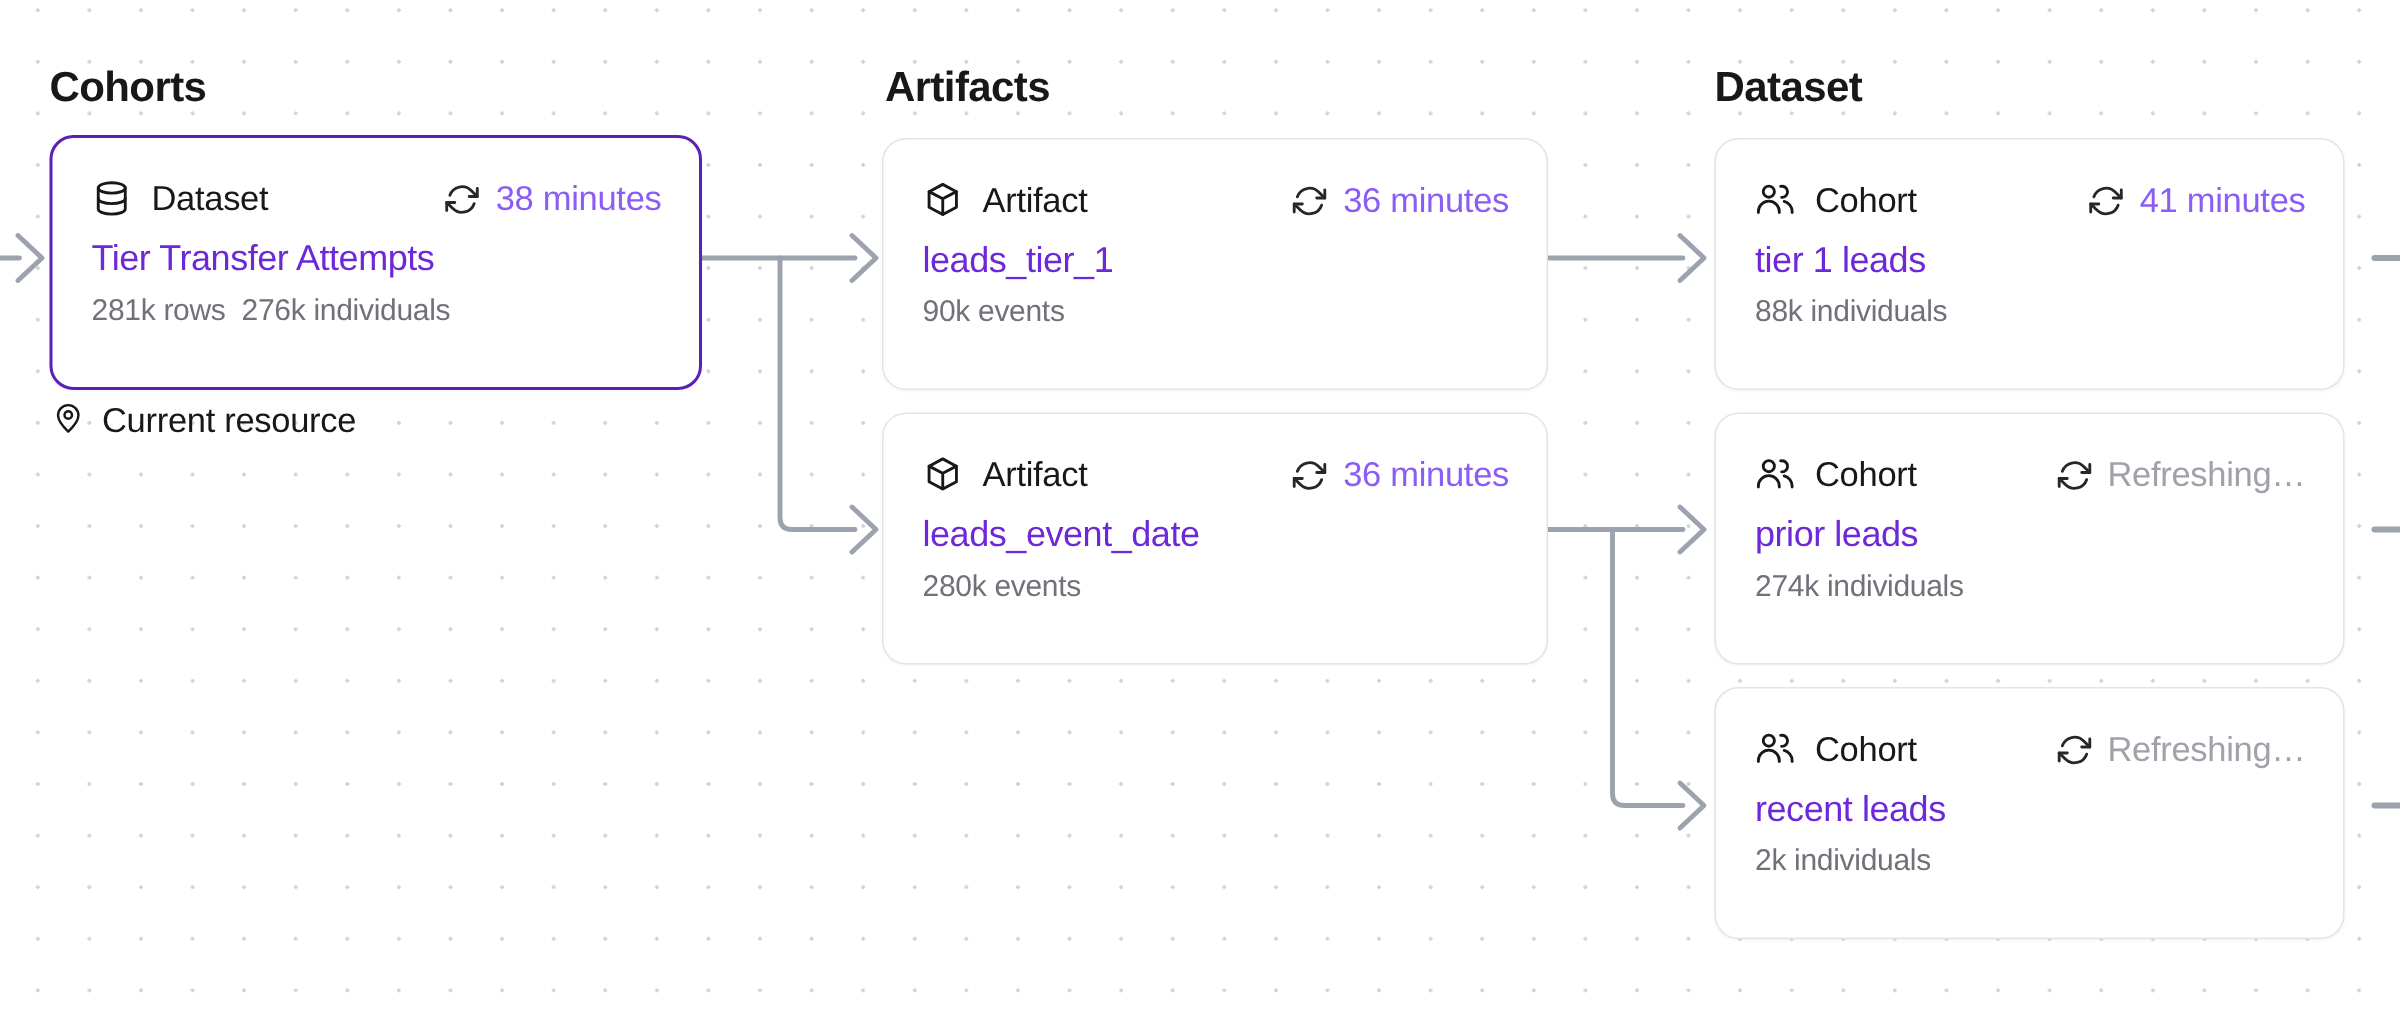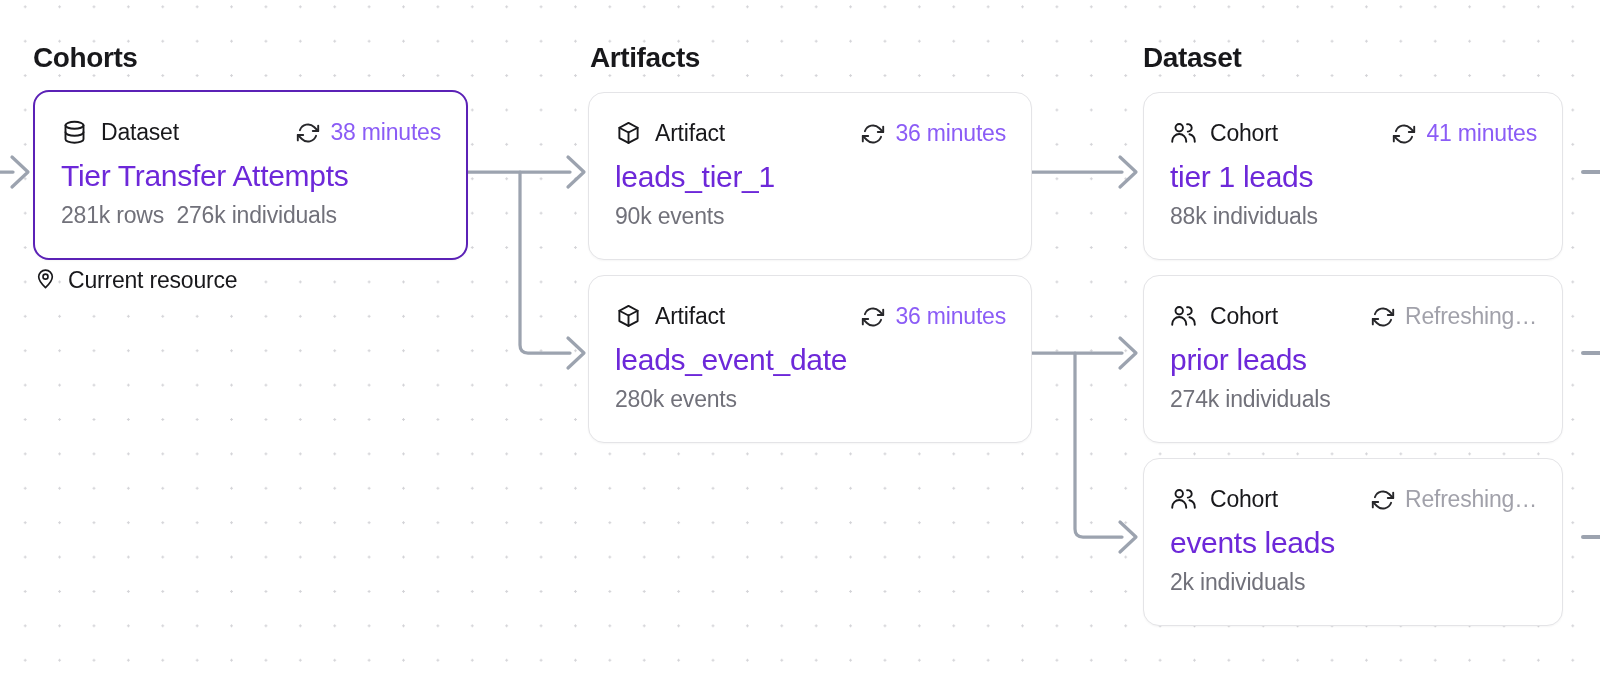--- a/index.html
+++ b/index.html
@@ -30,25 +30,25 @@
     padding:27px 25px 0 26px;
   }
   .type-group{display:flex;align-items:center;gap:13px;font-size:23px;color:var(--text);}
   .status-group{display:flex;align-items:center;gap:10px;font-size:23px;color:#8b5cf6;}
   .status-group.muted{color:var(--muted);}
   .status-group.muted svg{stroke:var(--muted);}
   .icon{display:inline-flex;align-items:center;justify-content:center;}
   .icon svg{stroke:var(--text);fill:none;stroke-linecap:round;stroke-linejoin:round;}
   .status-group .icon svg{stroke:#27272a;}
   .node-title{
-    margin:13px 26px 0 26px;font-size:30px;color:var(--accent);
+    margin:13px 26px 0 26px;font-size:24px;color:var(--accent);
     letter-spacing:-0.3px;cursor:pointer;width:max-content;max-width:calc(100% - 52px);
   }
   .node-meta{
-    margin:9px 26px 0 26px;font-size:23px;color:var(--meta-text);white-space:pre;
+    margin:9px 26px 0 26px;font-size:20px;color:var(--meta-text);white-space:pre;
   }
   .legend{
     position:absolute;left:34px;top:267px;display:flex;align-items:flex-start;gap:11px;
     font-size:23px;color:var(--text);
   }
   .legend svg{stroke:var(--text);fill:none;stroke-linecap:round;stroke-linejoin:round;}
   .connectors{position:absolute;left:0;top:0;pointer-events:none;}
   .conn{stroke:var(--connector);fill:none;stroke-width:3.25;stroke-linecap:round;stroke-linejoin:round;}
   .conn.thick{stroke-width:4;}
 </style>
@@ -254,17 +254,17 @@
           <svg width="24" height="24" viewBox="0 0 24 24" stroke-width="1.9">
             <path d="M22.2 4.6v5.4h-5.4"></path>
             <path d="M1.8 19.4V14h5.4"></path>
             <path d="M3.9 9.2a8.6 8.6 0 0 1 14.2-3.2l4.1 4"></path>
             <path d="M20.1 14.8a8.6 8.6 0 0 1-14.2 3.2l-4.1-4"></path>
           </svg>
         </span>
         <span>Refreshing…</span>
       </div>
     </div>
-    <div class="node-title">events leads</div>
+    <div class="node-title">recent leads</div>
     <div class="node-meta">2k individuals</div>
   </div>
 
 </div>
 
 </body></html>

